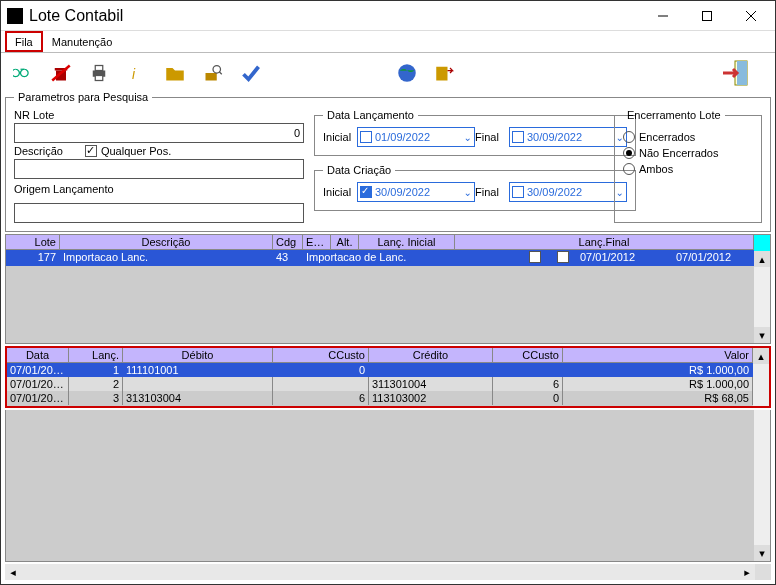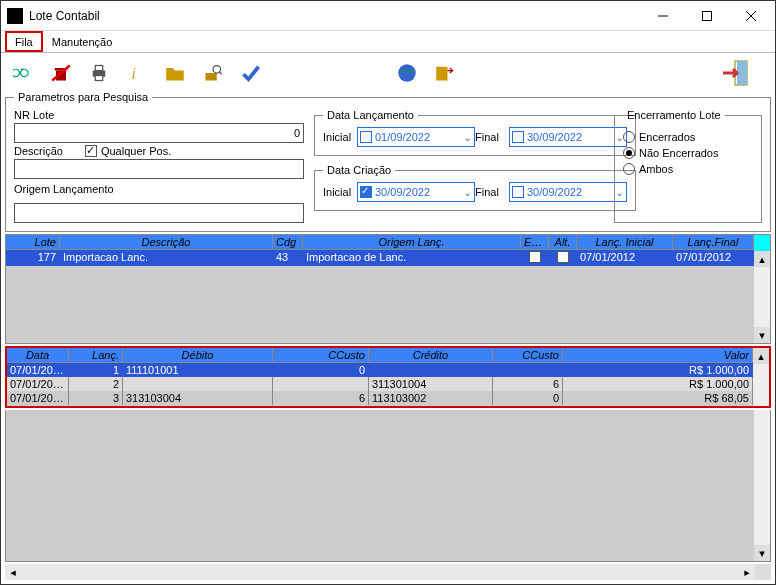--- a/index.html
+++ b/index.html
@@ -2,21 +2,21 @@
 <html><head>
 <meta charset="utf-8">
 <style>
   * { box-sizing: border-box; font-family: "Segoe UI", Tahoma, sans-serif; font-size: 11px; }
   body { margin:0; padding:0; background:#fff; }
   .window { width:776px; height:585px; border:1px solid #333; background:#fff; display:flex; flex-direction:column; }
   .titlebar { height:30px; display:flex; align-items:center; padding:0 2px 0 6px; background:#fff; border-bottom:1px solid #ddd;}
   .titlebar .app-icon { width:16px; height:16px; display:inline-block; background:#000;
     mask: none; }
   .app-icon svg { width:16px; height:16px;}
-  .titlebar .title { margin-left:6px; font-size:12px; }
+  .titlebar .title { margin-left:6px; font-size:16px; }
   .titlebar .spacer { flex:1; }
   .winbtn { width:44px; height:28px; display:flex; align-items:center; justify-content:center; cursor:pointer;}
   .menubar { height:22px; display:flex; align-items:stretch; border-bottom:1px solid #bbb; padding-left:4px;}
   .menu-item { padding:0 8px; display:flex; align-items:center; cursor:pointer; border:1px solid transparent; border-bottom:none;}
   .menu-item.active { border:2px solid #c00; }
   .content { flex:1; display:flex; flex-direction:column; background:#fff; padding:4px; gap:2px; overflow:hidden;}
   .toolbar { height:32px; display:flex; align-items:center; gap:18px; padding:0 8px;}
   .tool-icon { width:20px; height:20px; display:flex; align-items:center; justify-content:center; cursor:pointer;}
   .tool-big-gap { flex:0 0 100px;}
   .exit-btn { margin-left:auto; margin-right:10px;}
@@ -40,21 +40,21 @@
   .date-input .chev { color:#2a6bdc; font-size:10px;}
   .col-right { flex:1; }
   .radio-row { display:flex; align-items:center; gap:4px; margin:4px 0;}
   .radio { width:12px; height:12px; border:1px solid #555; border-radius:50%; display:inline-flex; align-items:center; justify-content:center;}
   .radio.sel::after{ content:""; width:6px; height:6px; background:#000; border-radius:50%; display:block;}
   
   .grid-wrap { display:flex; border:1px solid #888;}
   .grid { flex:1; display:flex; flex-direction:column; }
   .grid-head { display:flex; background:#eee; border-bottom:1px solid #888;}
   .grid-head .hc, .row .c { padding:1px 3px; border-right:1px solid #888; overflow:hidden; white-space:nowrap; text-overflow:ellipsis;}
-  .hc { text-align:center; background:#3b82f6;font-style:italic;}
+  .hc { text-align:center; background:#c4b5fd;}
   .grid-body { background:#ccc; flex:1; min-height:60px;}
   .row { display:flex; }
   .row.sel { background:#2a56d6; color:#fff;}
   .row.sel .c { border-right:1px solid #2a56d6;}
   .row.alt { background:#ddd;}
   .scrollbar { width:16px; background:#e8e8e8; display:flex; flex-direction:column;}
   .sb-top { height:16px; background:#0ff;}
   .sb-arrow { height:16px; background:#ddd; display:flex; align-items:center; justify-content:center;}
   .sb-track { flex:1; background:#eee;}
   .highlight-red { border:2px solid #c00; padding:0; }
@@ -260,21 +260,20 @@
         </div>
       </div>
     </fieldset>
 
     <div class="grid-wrap t1" style="height:110px">
       <div class="grid">
         <div class="grid-head">
           <div class="hc h1">Lote</div>
           <div class="hc h2">Descrição</div>
           <div class="hc h3">Cdg</div>
-          <div class="hc h4">Origem Lanç.</div>
           <div class="hc h5">Enc.</div>
           <div class="hc h6">Alt.</div>
           <div class="hc h7">Lanç. Inicial</div>
           <div class="hc h8">Lanç.Final</div>
         </div>
         <div class="grid-body">
           <div class="row sel">
             <div class="c c1">177</div>
             <div class="c c2">Importacao Lanc.</div>
             <div class="c c3">43</div>

